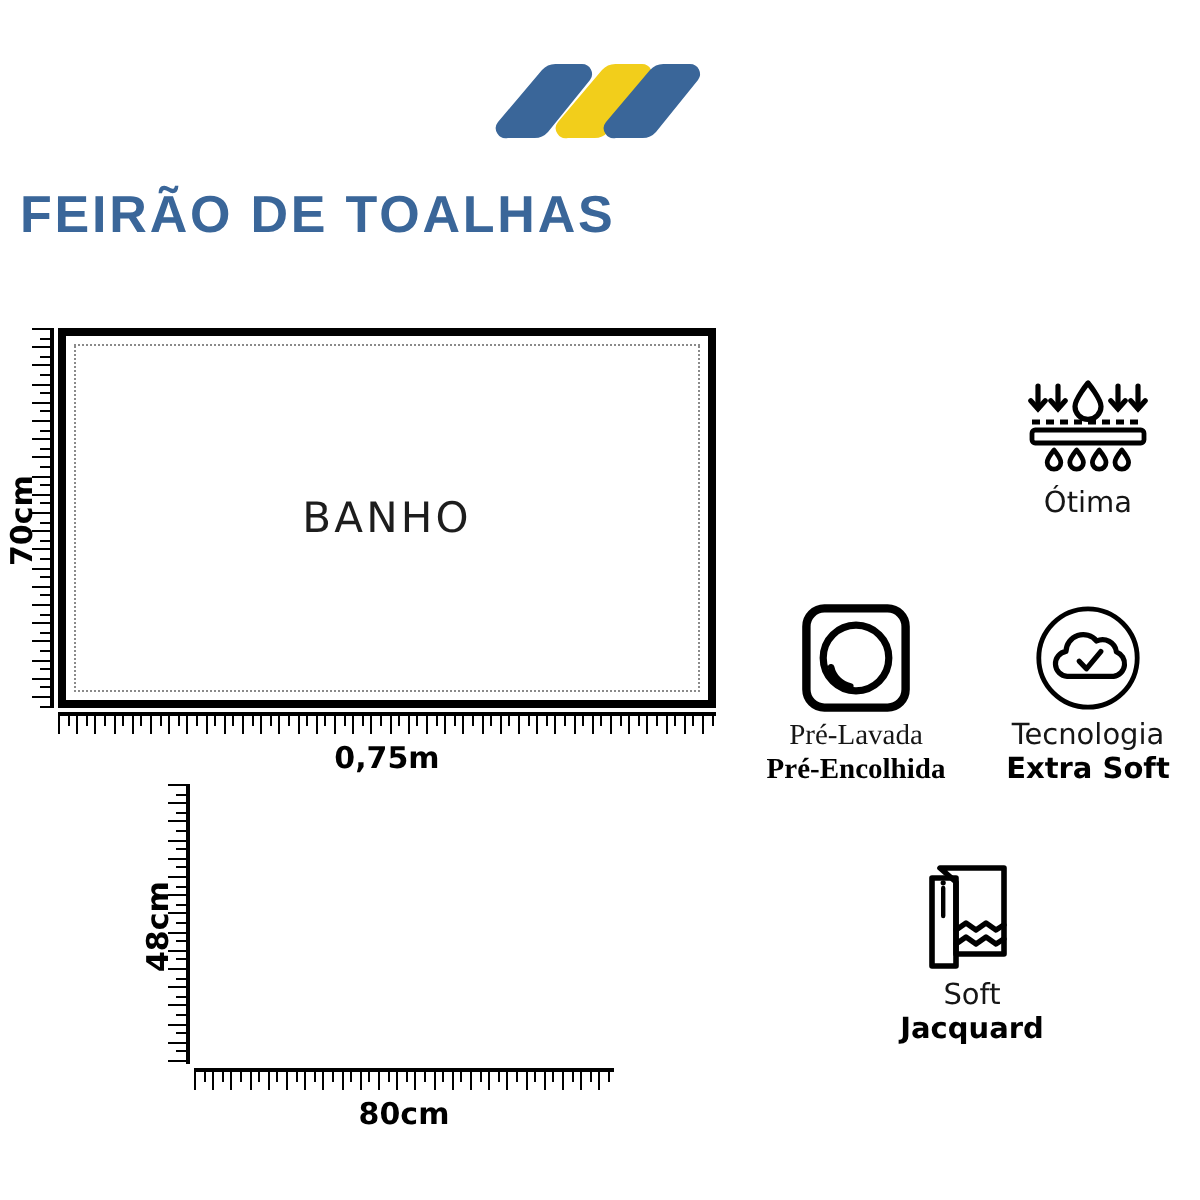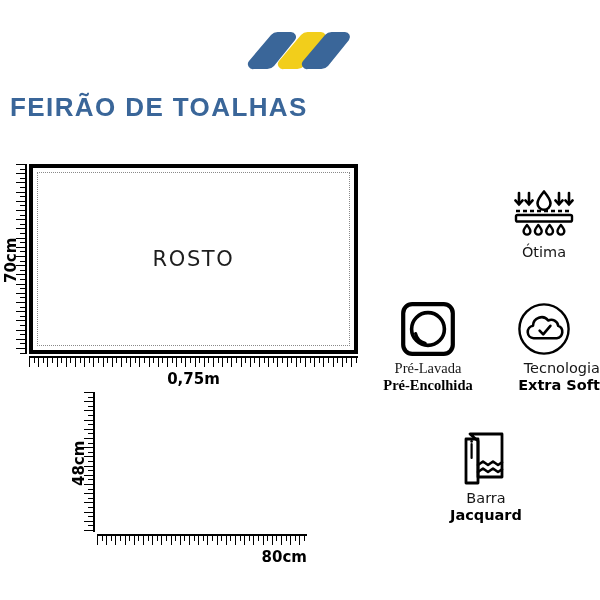--- a/index.html
+++ b/index.html
@@ -228,21 +228,21 @@
       <div class="tick long" style="top: 174.8px;"></div>
       <div class="tick short" style="top: 179.4px;"></div>
       <div class="tick long" style="top: 184px;"></div>
       <div class="tick short" style="top: 188.6px;"></div>
     </div>
 
   <div class="dim-label vertical" id="label-banho-h" style="left:-11px; top:112px; width:44px; text-align:center;">70cm</div>
 
   <div class="towel-box" id="box-banho" style="left:29px; top:24px; width:329px; height:190px;">
     <div class="towel-inner"></div>
-    <div class="towel-label">ROSTO</div>
+    <div class="towel-label">BANHO</div>
   </div>
 
   <div class="ruler-h" id="ruler-banho-h" style="left:29px; top:216px; width:329px;">
     <div class="spine"></div>
   <div class="tick long" style="left: 0px;"></div>
       <div class="tick short" style="left: 4.6px;"></div>
       <div class="tick long" style="left: 9.2px;"></div>
       <div class="tick short" style="left: 13.8px;"></div>
       <div class="tick long" style="left: 18.4px;"></div>
       <div class="tick short" style="left: 23px;"></div>
@@ -397,21 +397,21 @@
       <div class="tick long" style="left: 174.8px;"></div>
       <div class="tick short" style="left: 179.4px;"></div>
       <div class="tick long" style="left: 184px;"></div>
       <div class="tick short" style="left: 188.6px;"></div>
       <div class="tick long" style="left: 193.2px;"></div>
       <div class="tick short" style="left: 197.8px;"></div>
       <div class="tick long" style="left: 202.4px;"></div>
       <div class="tick short" style="left: 207px;"></div>
     </div>
 
-  <div class="dim-label" id="label-rosto-w" style="left:97px; top:408px; width:210px; text-align:right;">80cm</div>
+  <div class="dim-label" id="label-rosto-w" style="left:97px; top:408px; width:210px; text-align:center;">80cm</div>
 </div>
 
 <div id="features">
 
 
   <div class="feature" style="left:116px; top:16px;">
     <div class="ficon">
       <svg width="64" height="48" viewBox="0 0 64 48" xmlns="http://www.w3.org/2000/svg">
         <g stroke="#000" stroke-width="2.6" stroke-linecap="round" fill="none">
 
@@ -448,21 +448,21 @@
       <svg width="56" height="56" viewBox="0 0 56 56" xmlns="http://www.w3.org/2000/svg" fill="none" stroke="#000" stroke-linecap="round">
         <rect x="3.2" y="3.2" width="49.6" height="49.6" rx="9" stroke-width="4.2"></rect>
         <circle cx="28" cy="28" r="16.4" stroke-width="3.6"></circle>
         <path d="M15.6 32.6 a12.6 12.6 0 0 0 9.6 9.6" stroke-width="3.2"></path>
       </svg>
     </div>
     <div class="fline1">Pré-Lavada</div>
     <div class="fline2">Pré-Encolhida</div>
   </div>
 
-  <div class="feature" style="left:116px; top:132px;text-align:right;">
+  <div class="feature" style="left:116px; top:132px;">
     <div class="ficon">
       <svg width="56" height="56" viewBox="0 0 56 56" xmlns="http://www.w3.org/2000/svg" fill="none" stroke="#000" stroke-linecap="round" stroke-linejoin="round">
         <circle cx="28" cy="28" r="24.6" stroke-width="2.4"></circle>
         <path d="M17.6 37.2 a6.3 6.3 0 0 1 -0.6 -12.5 a8.6 8.6 0 0 1 15.3 -5.2 a7 7 0 0 1 9.9 5.4 a6.4 6.4 0 0 1 -1.4 12.3 Z" stroke-width="2.6"></path>
         <path d="M23.6 29.6 L27.2 33.4 L34.4 24.8" stroke-width="2.6"></path>
       </svg>
     </div>
     <div class="fline1">Tecnologia</div>
     <div class="fline2">Extra Soft</div>
   </div>
@@ -475,16 +475,16 @@
 
         <path d="M6 8 H18 V52 H6 Z"></path>
 
         <path d="M11.6 13 V27" stroke-width="2.2"></path>
         <circle cx="11.6" cy="10.4" r="1.3" fill="#000" stroke="none"></circle>
 
         <path d="M18 34 L23 30.5 L28 34 L33 30.5 L38 34 L42 31.4" stroke-width="2.6"></path>
         <path d="M18 41 L23 37.5 L28 41 L33 37.5 L38 41 L42 38.4" stroke-width="2.6"></path>
       </svg>
     </div>
-    <div class="fline1">Barra</div>
+    <div class="fline1">Soft</div>
     <div class="fline2">Jacquard</div>
   </div>
 </div>
 
 </body></html>

